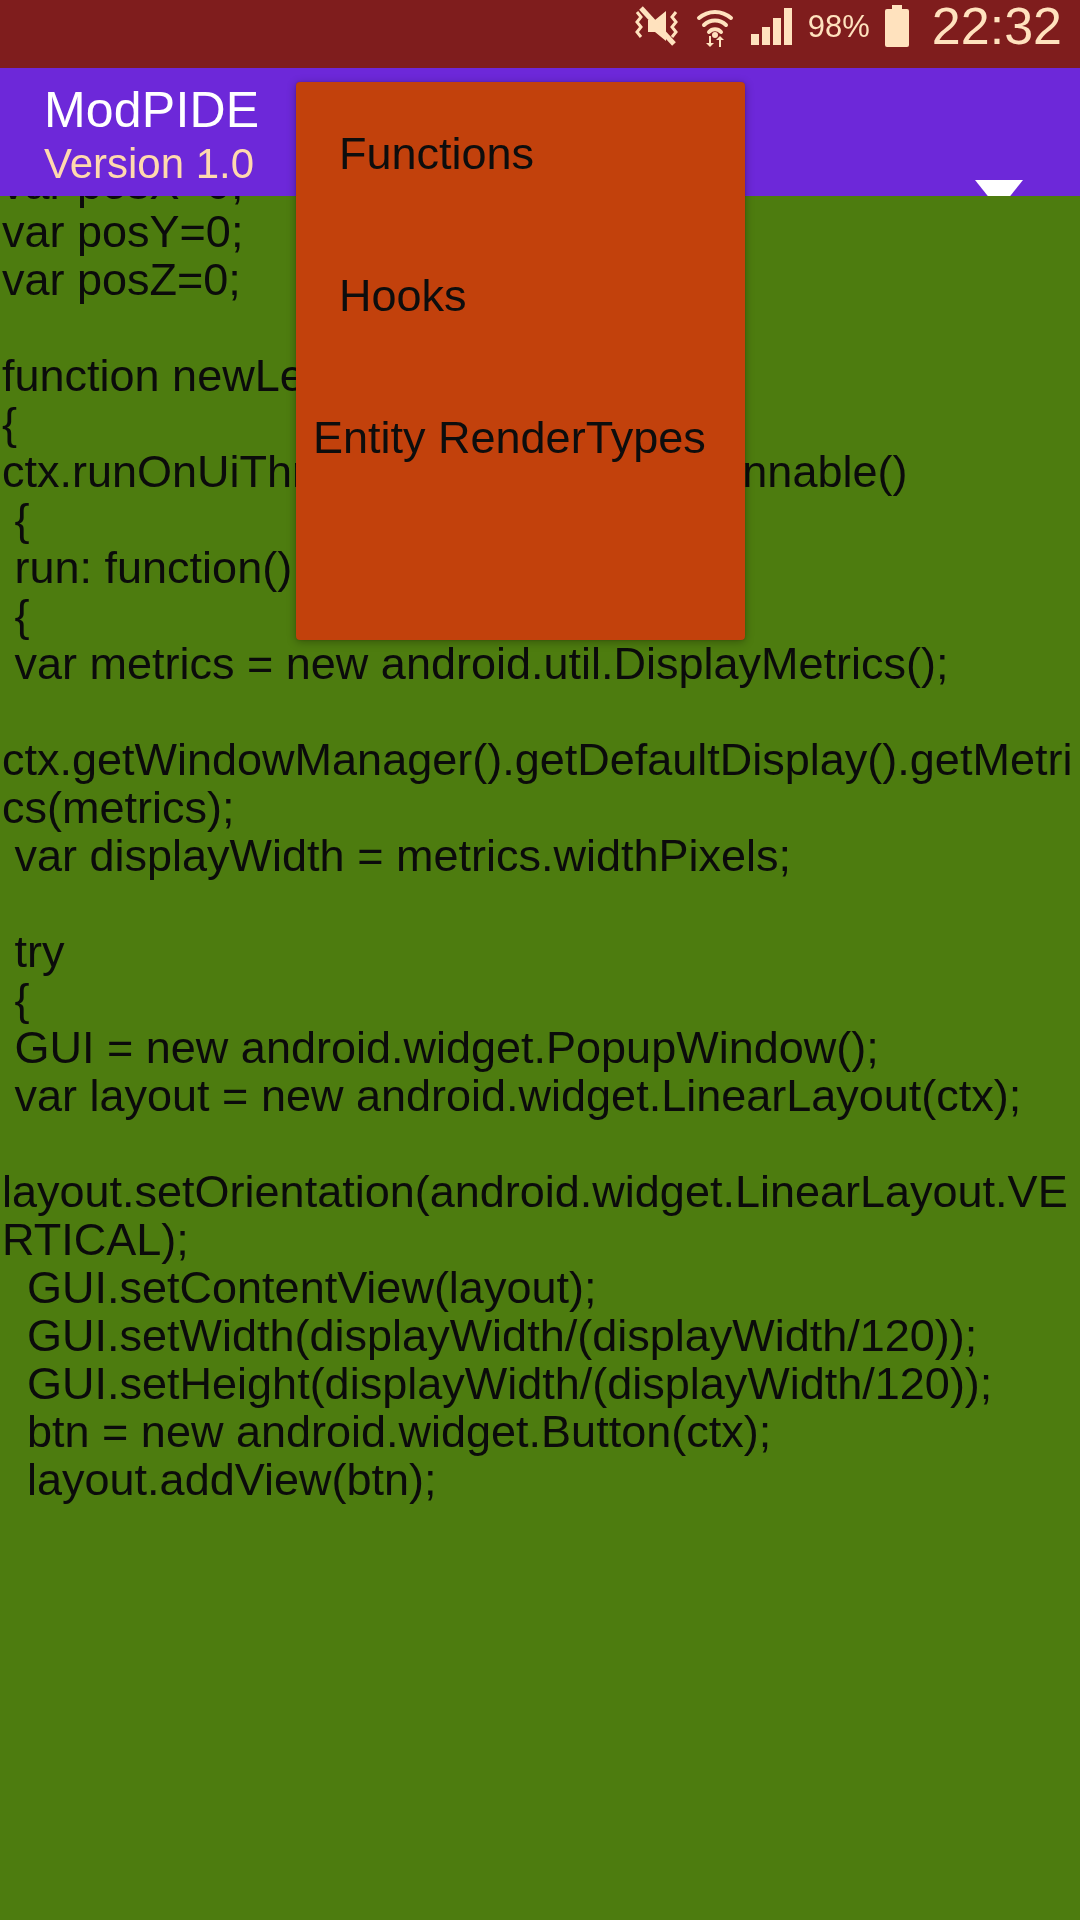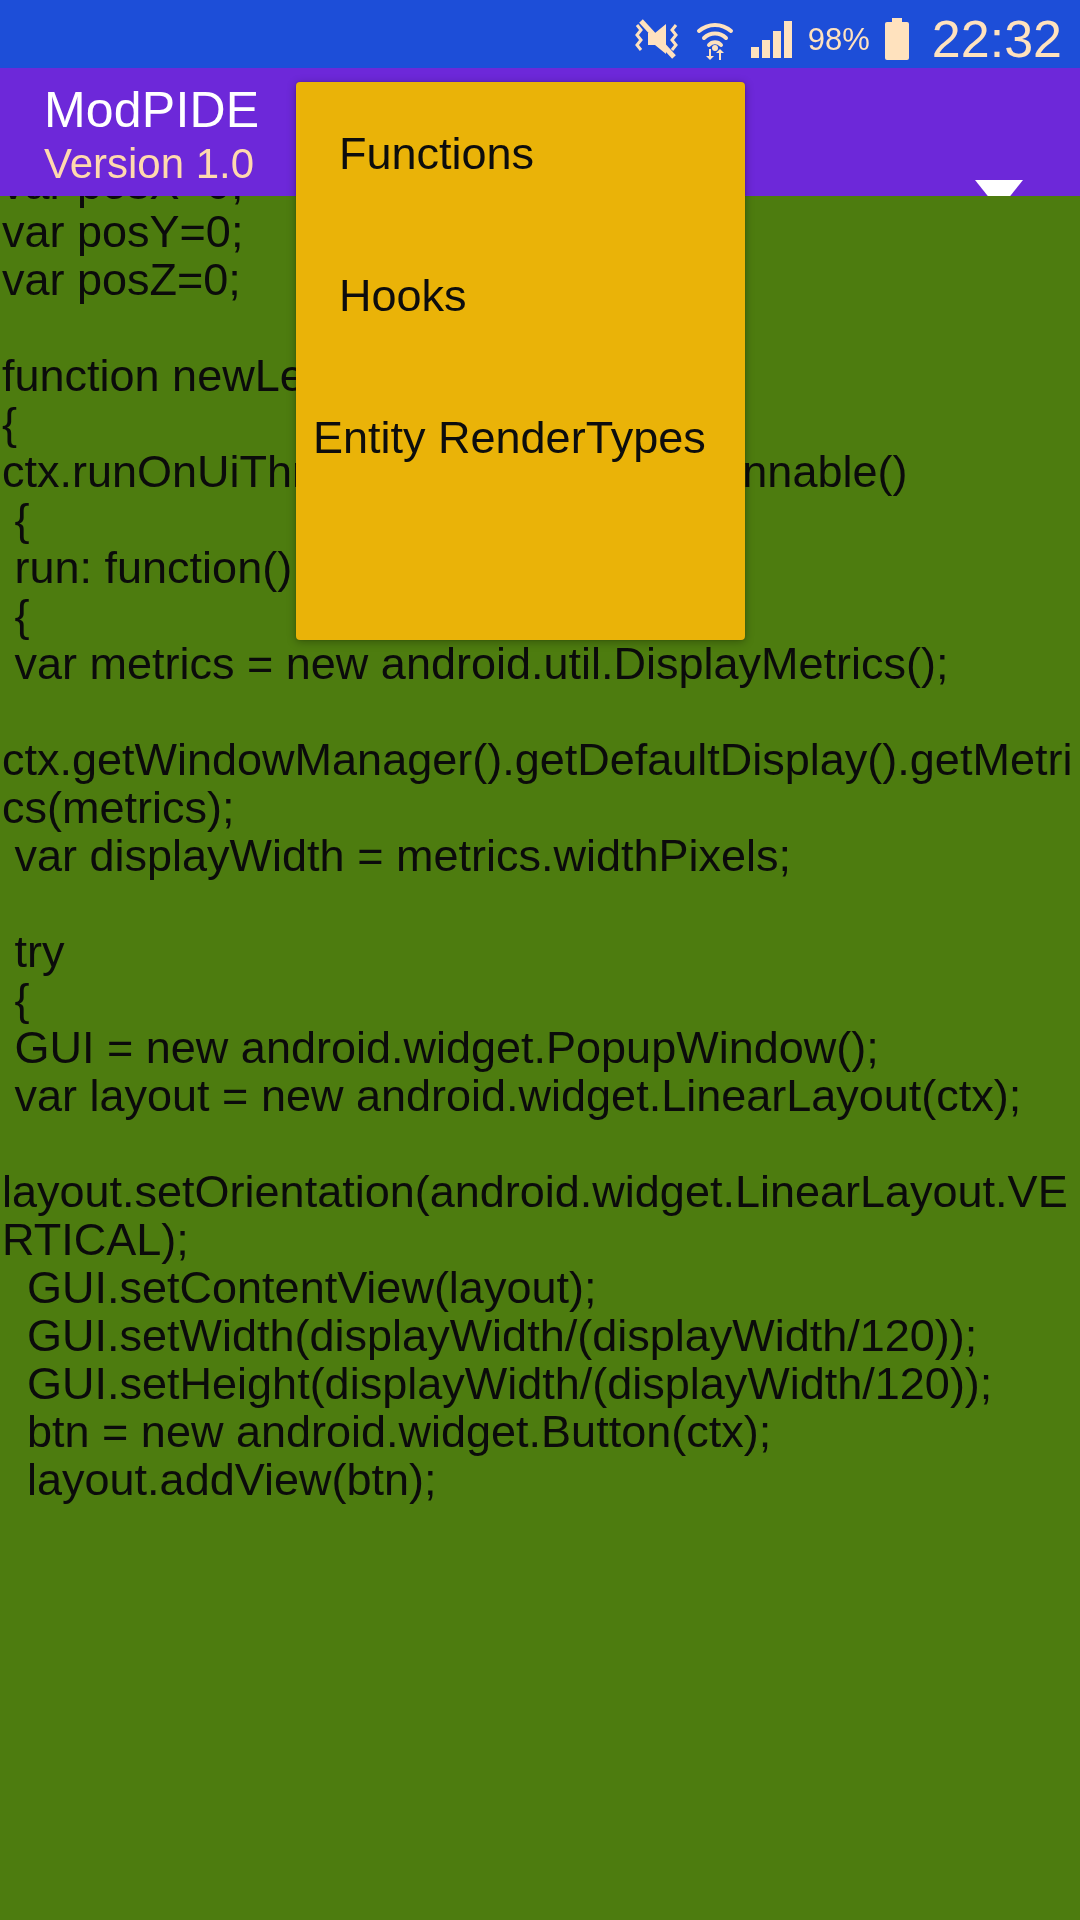--- a/index.html
+++ b/index.html
@@ -13,22 +13,22 @@
     position: relative;
     width: 1080px; height: 1920px;
     overflow: hidden;
     background: #ffffff;
   }
 
   
   .statusbar {
     position: absolute; top: 0; left: 0;
     width: 1080px; height: 68px;
-    background: #1d4ed8;
-    display: flex; align-items: flex-end; justify-content: flex-end;
+    background: #7f1d1d;
+    display: flex; align-items: flex-start; justify-content: flex-end;
     padding-right: 18px; box-sizing: border-box;
   }
   .sb-icons { display: flex; align-items: center; gap: 14px; }
   .sb-glyph { display: block; }
   .sb-battpct {
     color: #FFE2BE; font-size: 31px; letter-spacing: 0px;
     line-height: 1; font-weight: 400; padding-bottom: 2px;
   }
   .sb-clock {
     color: #FFE2BE; font-size: 52px; line-height: 1;
@@ -78,21 +78,21 @@
     white-space: pre-wrap;
     word-break: break-word;
     overflow-wrap: anywhere;
   }
 
   
   .popup {
     position: absolute;
     left: 296px; top: 82px;
     width: 449px; height: 558px;
-    background: #eab308;
+    background: #c2410c;
     border-radius: 4px;
     box-shadow: 0 2px 10px rgba(0,0,0,0.30), 0 0 2px rgba(0,0,0,0.18);
     overflow: hidden;
   }
   .popup-item {
     position: absolute; left: 0;
     width: 449px; height: 142px;
     display: flex; align-items: center;
     padding-left: 43px;
     box-sizing: border-box;

